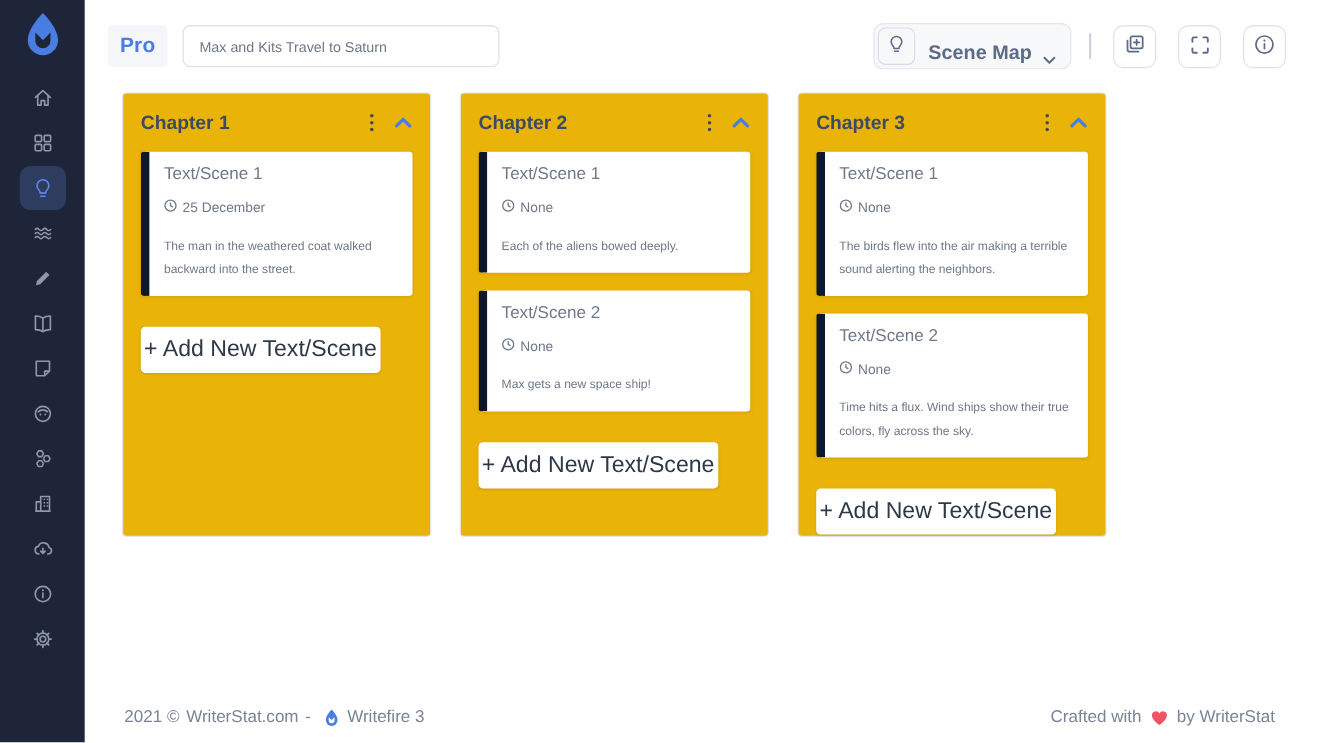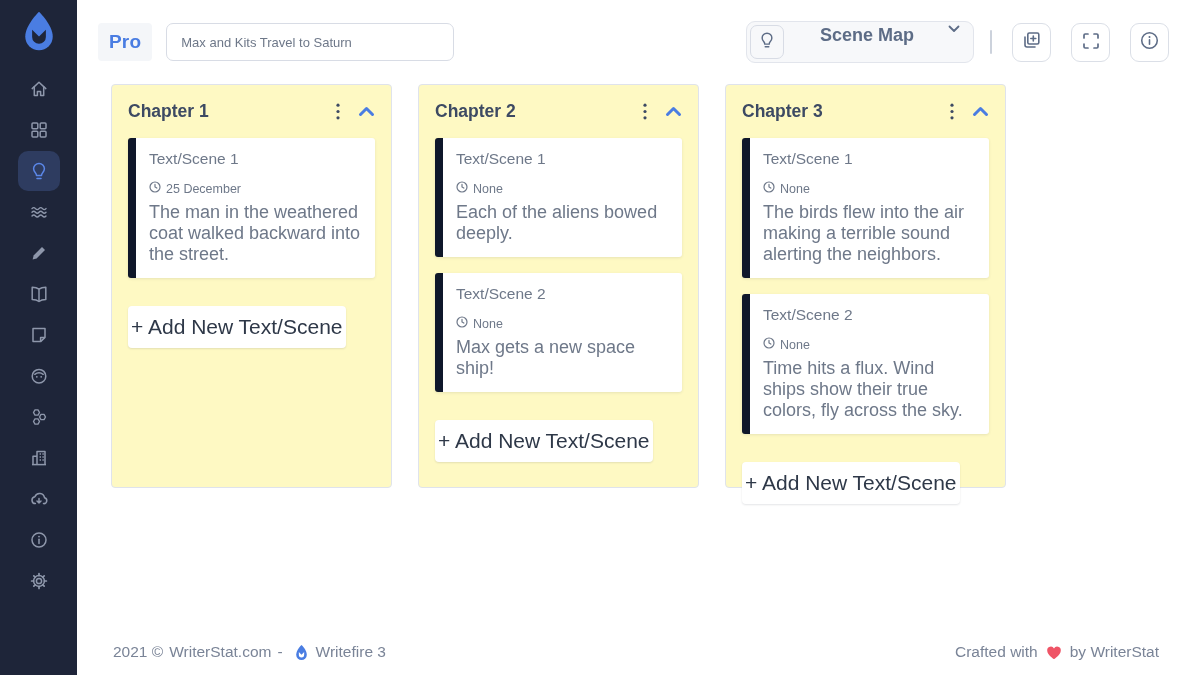--- a/index.html
+++ b/index.html
@@ -40,59 +40,59 @@
   }
   .title-input {
     margin-left:14px; width:288px; height:38px;
     border:1px solid #d8dce5; border-radius:7px;
     padding:0 14px; font-size:13px; color:#6e7889;
     background:#fff; outline:none;
     font-family:"Liberation Sans", sans-serif;
   }
   .header-right { margin-left:auto; display:flex; align-items:center; }
   .view-selector {
-    display:flex; align-items:flex-start;
+    display:flex; align-items:flex-end;
     background:#f7f8fa; border:1px solid #e2e5ec; border-radius:9px;
-    padding:3px 0 3px 3px; height:42px; cursor:pointer;gap:24px;
+    padding:3px 0 3px 3px; height:42px; cursor:pointer;
   }
   .view-icon-box {
     width:34px; height:34px; border:1px solid #d8dce5; border-radius:7px;
     background:#f7f8fa; display:flex; align-items:center; justify-content:center;
   }
   .view-label { margin:0 10px 0 12px; font-size:18px; font-weight:600; color:#5d6c86; }
   .view-chevron { margin-right:13px; display:flex; }
   .header-divider { width:2px; height:24px; background:#ccd2dc; margin:0 0 0 16px; border-radius:1px; }
   .icon-btn {
     width:39px; height:39px; margin-left:20px;
     border:1px solid #dbdfe7; border-radius:9px; background:#fff;
     display:flex; align-items:center; justify-content:center; cursor:pointer;
   }
 
   
   .board { flex:1; display:flex; align-items:flex-start; gap:26px; padding:21px 0 0 34px; }
   .column {
     width:281px; height:404px;
-    background:#fef9c3; border:1px solid #dfe3ec; border-radius:4px;
+    background:#eab308; border:1px solid #dfe3ec; border-radius:4px;
     padding:16px; display:flex; flex-direction:column;
   }
   .column-header { display:flex; align-items:center; }
   .column-title { flex:1; font-size:17.5px; font-weight:700; color:#3d4a63; }
   .dots-btn { margin-right:16px; cursor:pointer; display:flex; padding:2px; }
   .collapse-btn { cursor:pointer; display:flex; padding:2px 0; }
 
   .card {
     margin-top:16px; background:#ffffff;
     border-left:8px solid #0f172a; border-radius:3px;
     padding:12px 13px 13px;
     box-shadow:0 1px 3px rgba(30,40,60,.10);
     cursor:pointer;
   }
   .card-title { font-size:15.5px; color:#6e7889; }
   .card-meta { margin-top:13px; display:flex; align-items:flex-end; gap:5px; font-size:12.5px; color:#6e7889; }
-  .card-text { margin-top:6px; font-size:18px; line-height:21px; color:#6e7889; }
+  .card-text { margin-top:18px; font-size:11px; line-height:21px; color:#6e7889; }
 
   .add-btn {
     margin-top:28px; align-self:flex-start;
     background:#fff; border:none; border-radius:4px;
     padding:9px 3px; font-size:21px; color:#2e3848;
     box-shadow:0 1px 2px rgba(30,40,60,.12);
     cursor:pointer; font-family:"Liberation Sans", sans-serif;
   }
 
   

